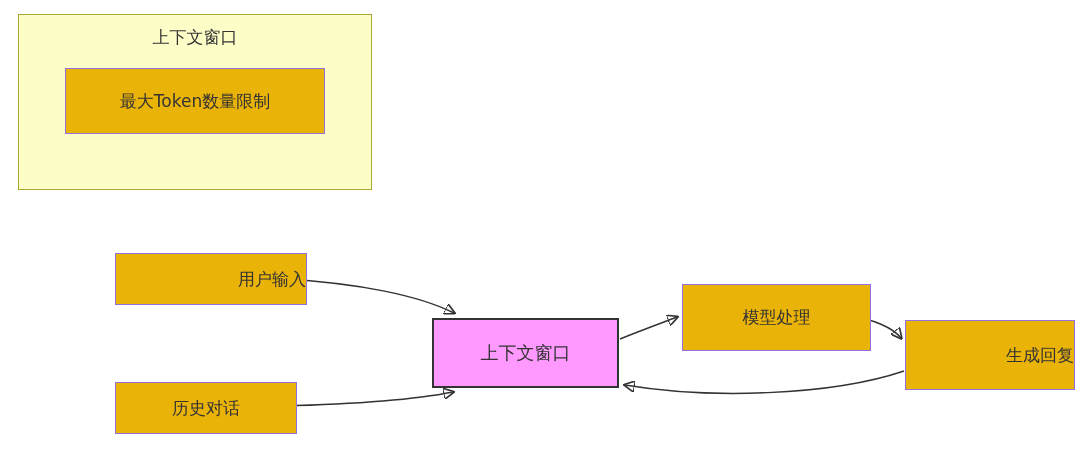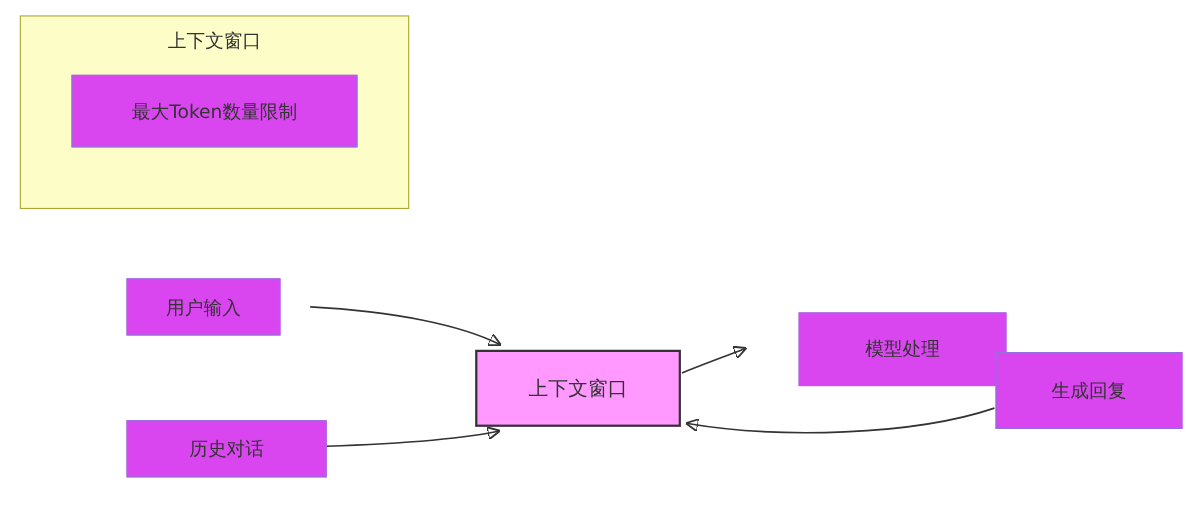--- a/index.html
+++ b/index.html
@@ -42,29 +42,29 @@
     font-size: 17px;
     color: #333333;
   }
   .node {
     position: absolute;
     display: flex;
     align-items: center;
     justify-content: center;
     text-align: center;
     font-size: 17px;
-    background: #d946ef;
+    background: #eab308;
     border: 1px solid #9370DB;
     color: #333333;
   }
   .node-inner     { left: 65px;  top: 68px;  width: 260px; height: 66px; }
-  .node-user      { left: 115px; top: 253px; width: 140px; height: 52px; }
+  .node-user      { left: 115px; top: 253px; width: 192px; height: 52px; justify-content: flex-end; }
   .node-history   { left: 115px; top: 382px; width: 182px; height: 52px; }
-  .node-model     { left: 682px; top: 284px; width: 189px; height: 67px; margin-left: 44px; }
-  .node-reply     { left: 905px; top: 320px; width: 170px; height: 70px; }
+  .node-model     { left: 682px; top: 284px; width: 189px; height: 67px; }
+  .node-reply     { left: 905px; top: 320px; width: 170px; height: 70px; justify-content: flex-end; }
   .node-context {
     left: 432px; top: 318px; width: 187px; height: 70px;
     background: #FF99FF;
     border: 2px solid #333333;
     font-size: 18px;
   }
 </style>
 </head>
 <body>
 

